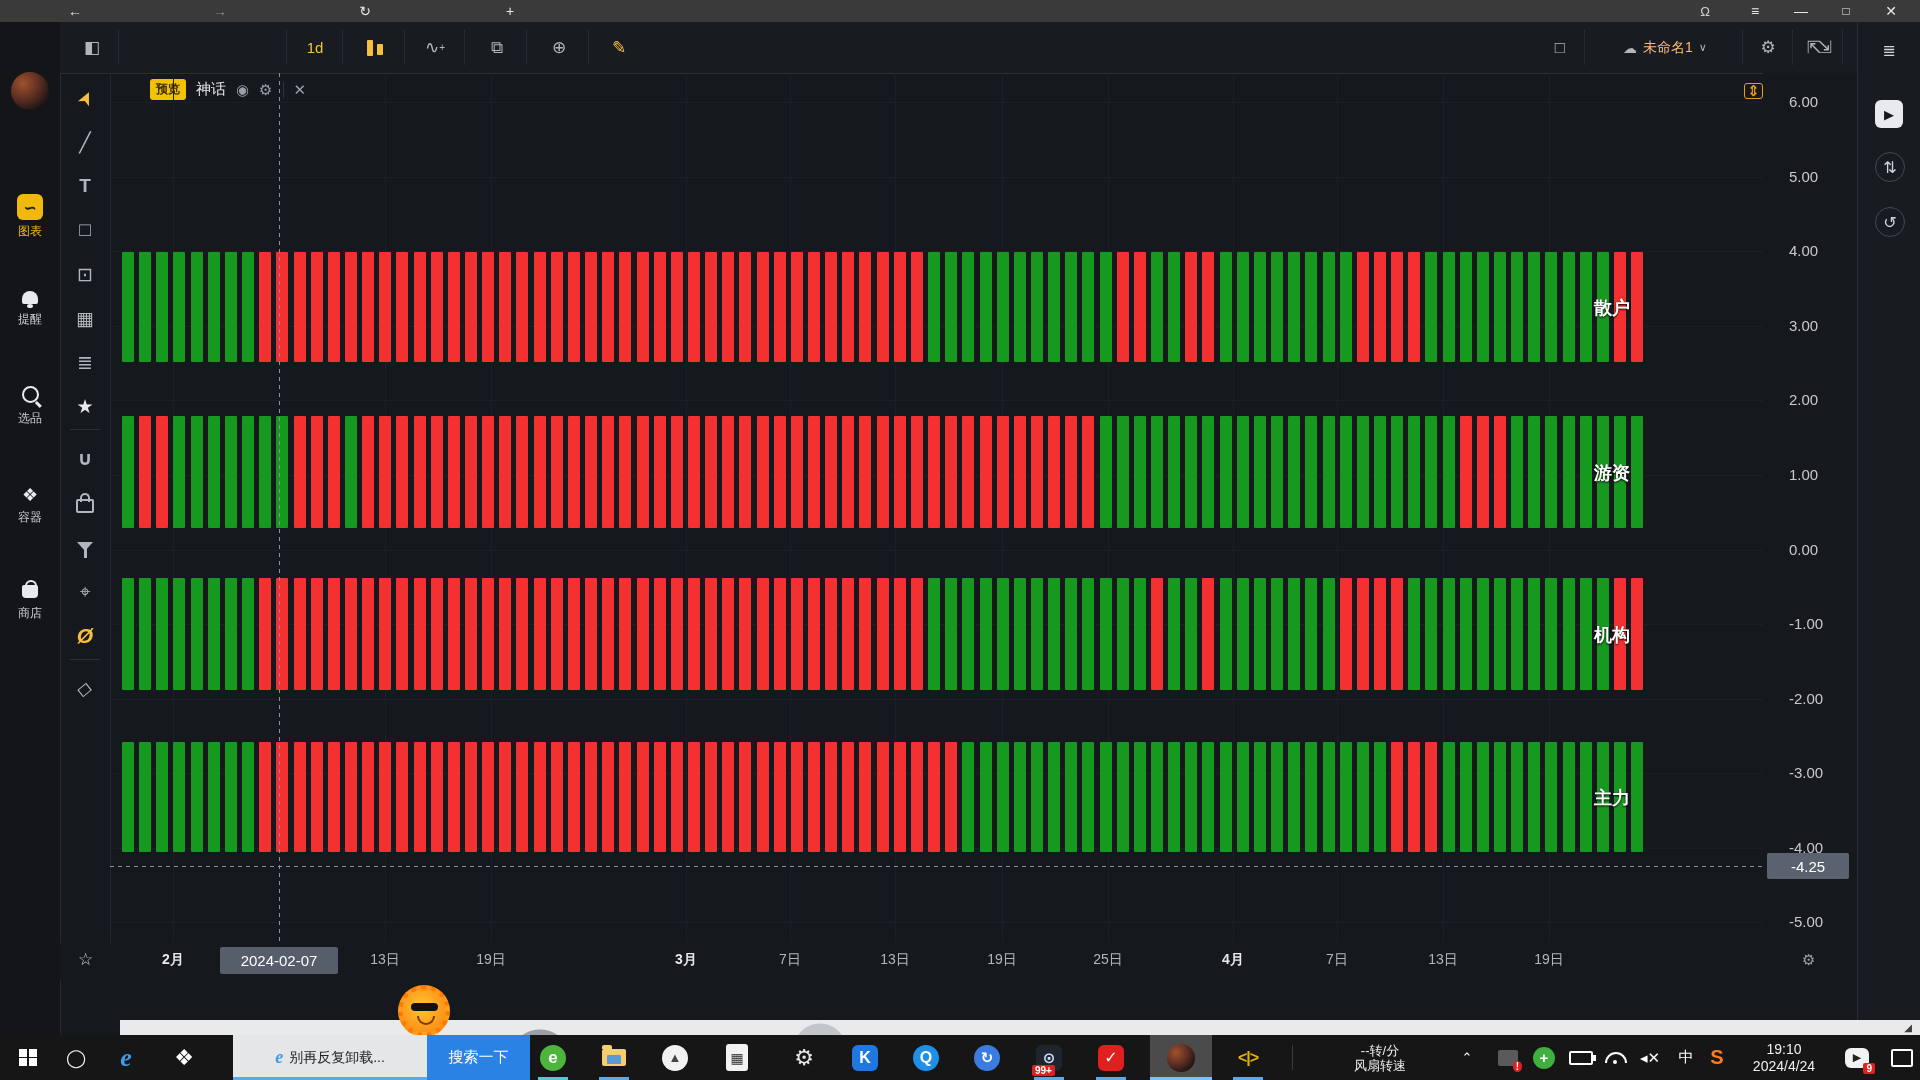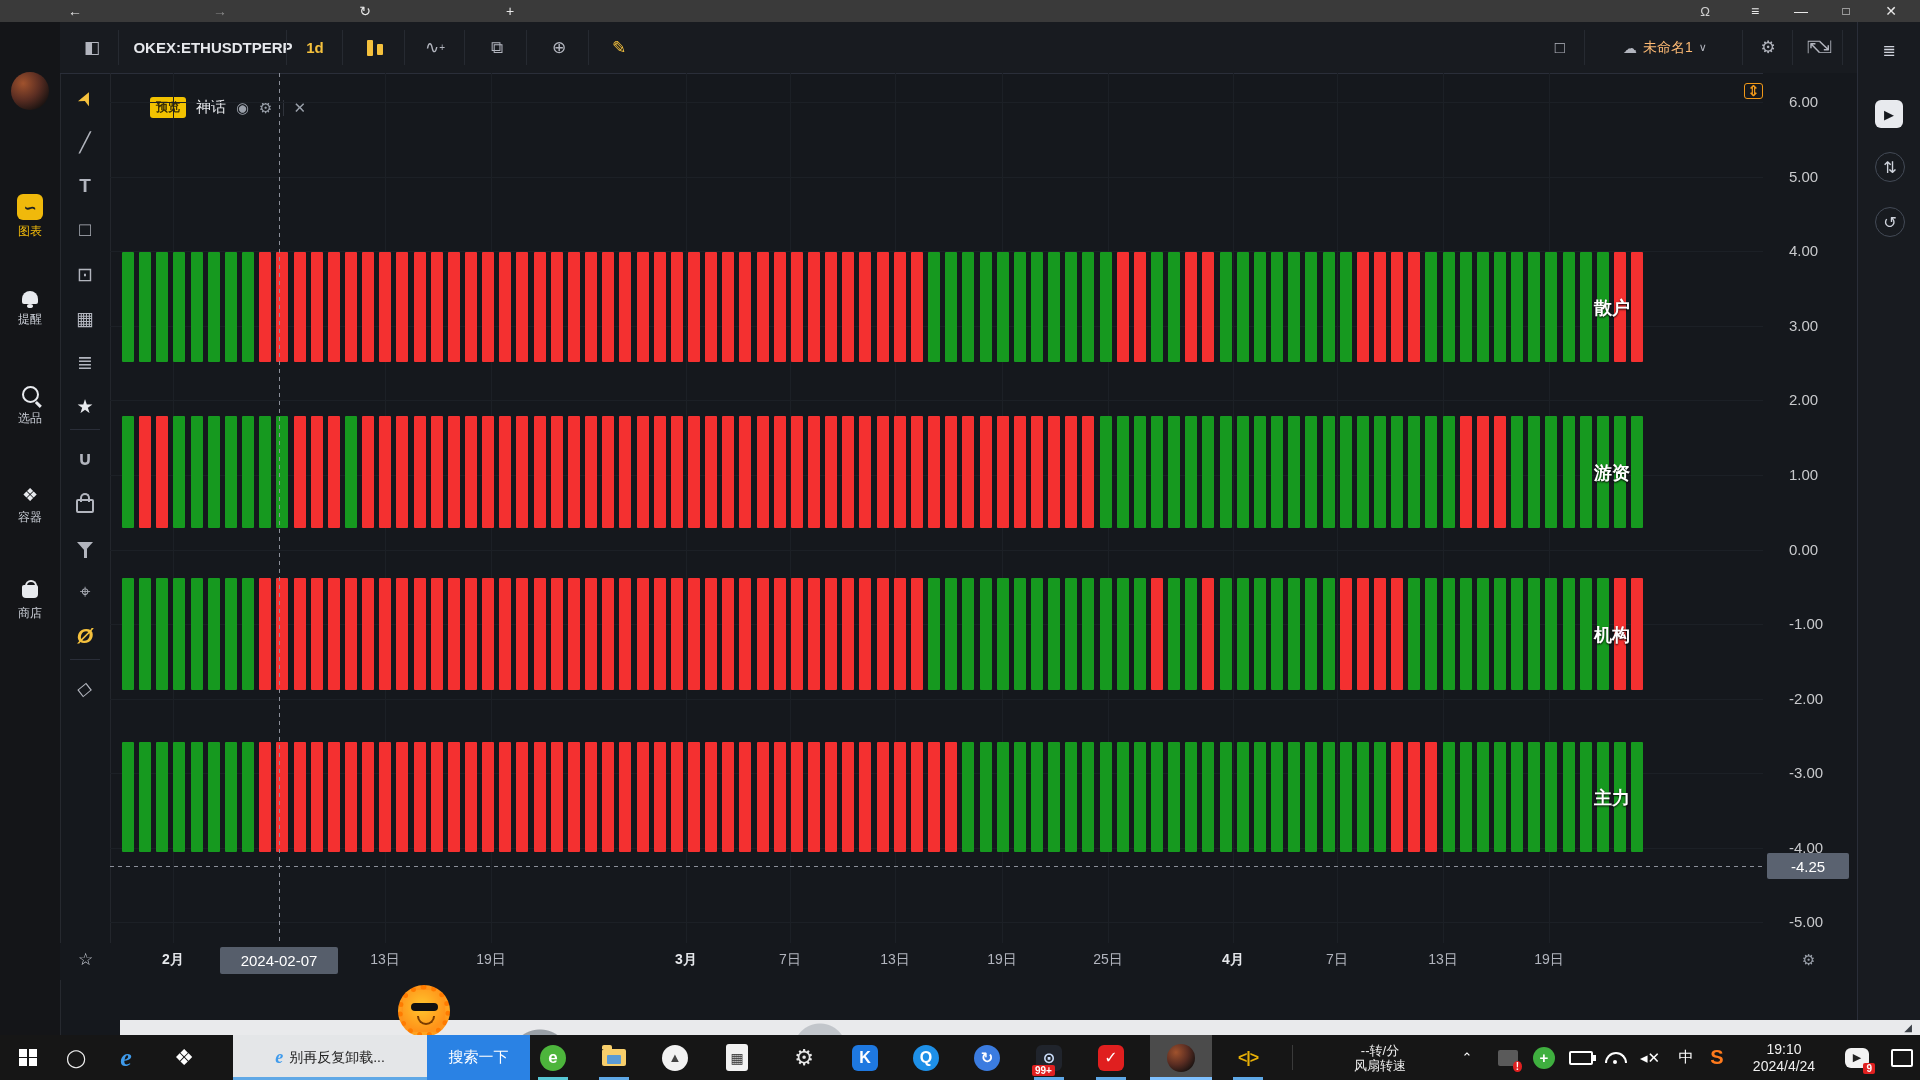--- a/index.html
+++ b/index.html
@@ -39,21 +39,21 @@
   .i-funnel::after{content:"";position:absolute;left:-1.5px;top:-2px;width:3px;height:9px;background:#b2b5be;}
   .i-eyeslash{font-size:21px;font-weight:bold;color:#f5c13d;font-style:italic;}
   
   #plot{left:110px;top:73px;width:1653px;height:870px;border-bottom:1px solid #2a2e39;}
   .gridv{position:absolute;top:0;width:1px;height:870px;background:#1c2026;}
   .gridh{position:absolute;left:0;width:1653px;height:1px;background:#1c2026;}
   .bar{position:absolute;width:12px;border-radius:1px;}
   .rowlabel{position:absolute;left:1400px;width:120px;text-align:right;color:#fff;font-size:18px;font-weight:bold;text-shadow:0 1px 2px #000;}
   .crossv{position:absolute;top:0;width:1px;height:870px;background:repeating-linear-gradient(to bottom,#8b8f99 0 4px,transparent 4px 8px);}
   .crossh{position:absolute;left:0;width:1653px;height:1px;background:repeating-linear-gradient(to right,#8b8f99 0 4px,transparent 4px 8px);}
-  #legend{position:absolute;left:40px;top:24px;display:flex;align-items:center;gap:10px;font-size:15px;}
+  #legend{position:absolute;left:40px;top:6px;display:flex;align-items:center;gap:10px;font-size:15px;}
   .badge-prev{background:#f2c200;color:#3a2f00;font-size:12px;font-weight:bold;padding:2px 6px;border-radius:3px;}
   .lgic{font-size:15px;color:#9aa0aa;}
   .collapse{color:#f09819;font-size:15px;font-weight:bold;border:1px solid #f09819;border-radius:3px;padding:0 2px;line-height:14px;}
   
   #paxis{left:1763px;top:73px;width:94px;height:870px;background:#15181d;border-bottom:1px solid #2a2e39;}
   .plabel{position:absolute;left:26px;font-size:15px;color:#c8c9cc;}
   #pcross{position:absolute;left:4px;width:82px;height:26px;background:#5a6270;color:#fff;font-size:15px;display:flex;align-items:center;justify-content:center;border-radius:2px;}
   
   #taxis{left:60px;top:943px;width:1797px;height:37px;background:#15181d;}
   .tlabel{position:absolute;top:8px;font-size:14px;color:#b2b5be;transform:translateX(-50%);white-space:nowrap;}
@@ -133,23 +133,22 @@
     </div>
     <div class="navitem" style="top:558px">
       <span class="i-bag"></span>
       <span class="lbl">商店</span>
     </div>
   </div>
 
   <div id="toolbar" class="abs">
     <div class="tool" style="left:12px;width:40px">◧</div>
     <div class="vsep" style="left:58px"></div>
-    <div class="tool" style="left:68px;width:170px;color:#e6e8ec;font-weight:bold;font-size:15px">OKEX:ETHUSDTPERP</div>
     <div class="vsep" style="left:226px"></div>
-    <div class="tool yellow" style="left:232px;width:46px;font-weight:bold;font-size:15px">1d</div>
+    <div class="tool yellow" style="left:232px;width:46px;font-weight:normal;font-size:15px">1d</div>
     <div class="vsep" style="left:282px"></div>
     <div class="tool" style="left:290px;width:50px">
       <span class="candle"></span>
         <span class="candle c2"></span>
     </div>
     <div class="vsep" style="left:344px"></div>
     <div class="tool" style="left:350px;width:50px">∿<sup style="font-size:10px">+</sup></div>
     <div class="vsep" style="left:404px"></div>
     <div class="tool" style="left:412px;width:50px">⧉</div>
     <div class="vsep" style="left:466px"></div>

